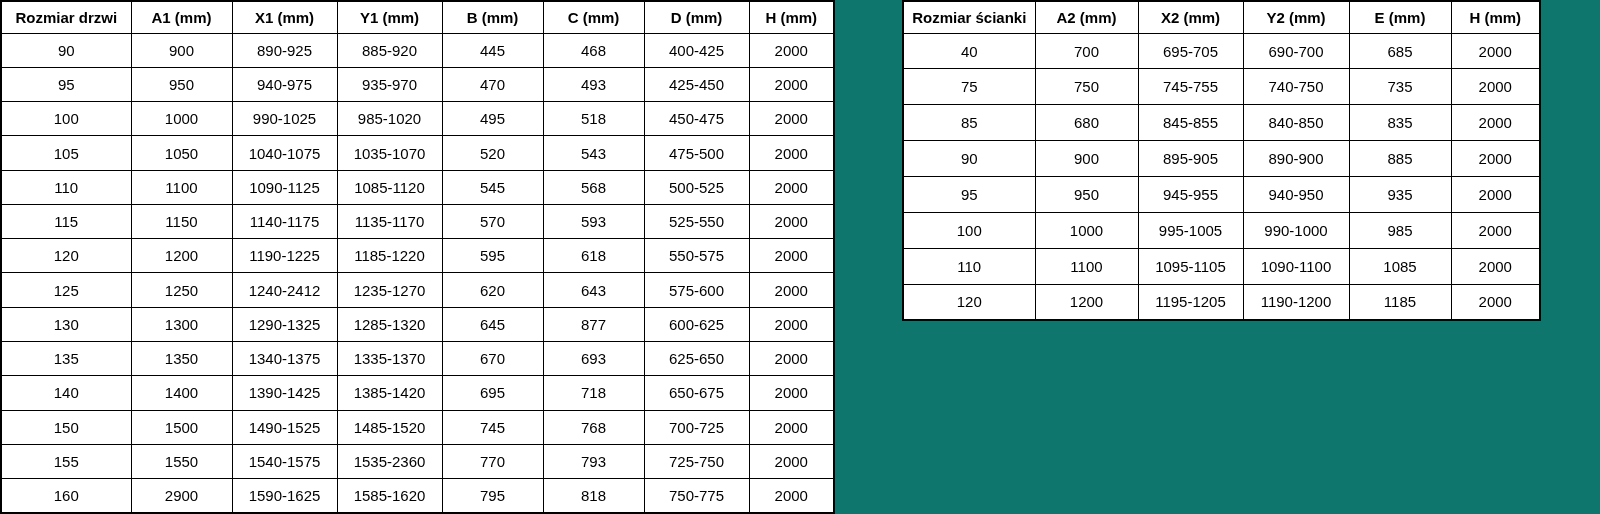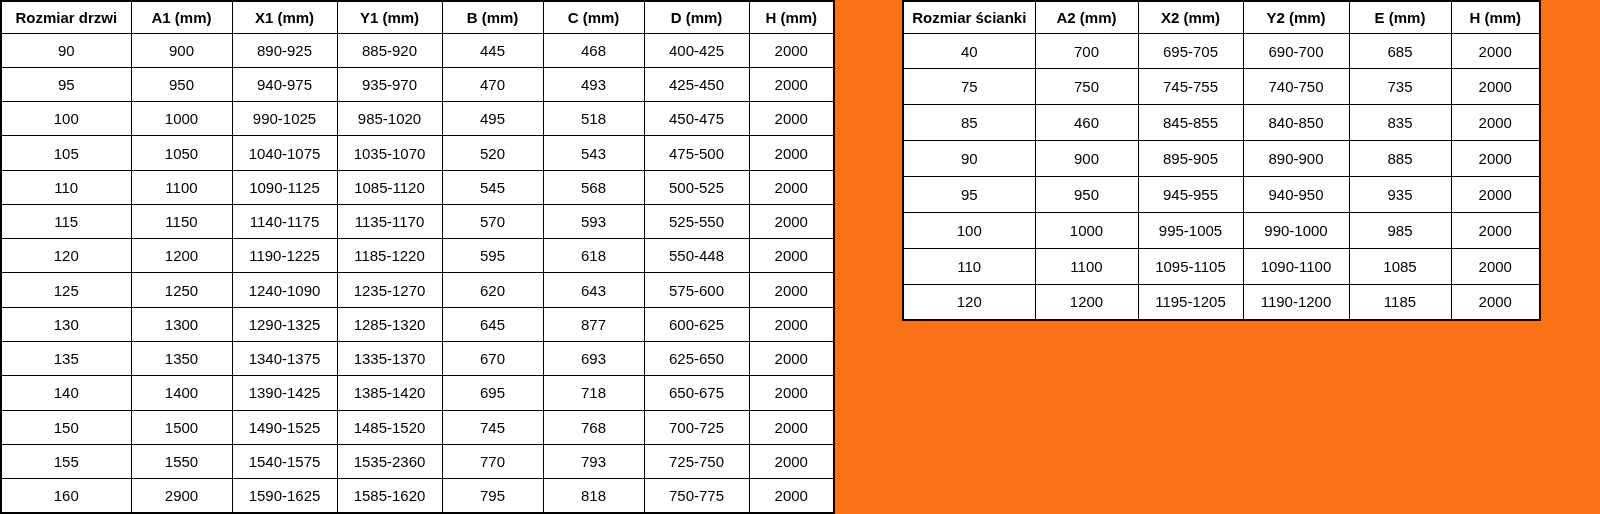--- a/index.html
+++ b/index.html
@@ -4,21 +4,21 @@
 <style>
   html, body {
     margin: 0;
     padding: 0;
     background: #ffffff;
   }
   #stage {
     position: relative;
     width: 1600px;
     height: 514px;
-    background: #f97316;
+    background: #0f766e;
     font-family: "Liberation Sans", sans-serif;
     overflow: hidden;
   }
   table.spec {
     position: absolute;
     top: 0;
     border-collapse: collapse;
     table-layout: fixed;
     border: 2px solid #000000;
     background: #ffffff;
@@ -142,27 +142,27 @@
           <td>525-550</td>
           <td>2000</td>
         </tr>
         <tr>
           <td>120</td>
           <td>1200</td>
           <td>1190-1225</td>
           <td>1185-1220</td>
           <td>595</td>
           <td>618</td>
-          <td>550-448</td>
+          <td>550-575</td>
           <td>2000</td>
         </tr>
         <tr>
           <td>125</td>
           <td>1250</td>
-          <td>1240-1090</td>
+          <td>1240-2412</td>
           <td>1235-1270</td>
           <td>620</td>
           <td>643</td>
           <td>575-600</td>
           <td>2000</td>
         </tr>
         <tr>
           <td>130</td>
           <td>1300</td>
           <td>1290-1325</td>
@@ -256,21 +256,21 @@
         <tr>
           <td>75</td>
           <td>750</td>
           <td>745-755</td>
           <td>740-750</td>
           <td>735</td>
           <td>2000</td>
         </tr>
         <tr>
           <td>85</td>
-          <td>460</td>
+          <td>680</td>
           <td>845-855</td>
           <td>840-850</td>
           <td>835</td>
           <td>2000</td>
         </tr>
         <tr>
           <td>90</td>
           <td>900</td>
           <td>895-905</td>
           <td>890-900</td>

